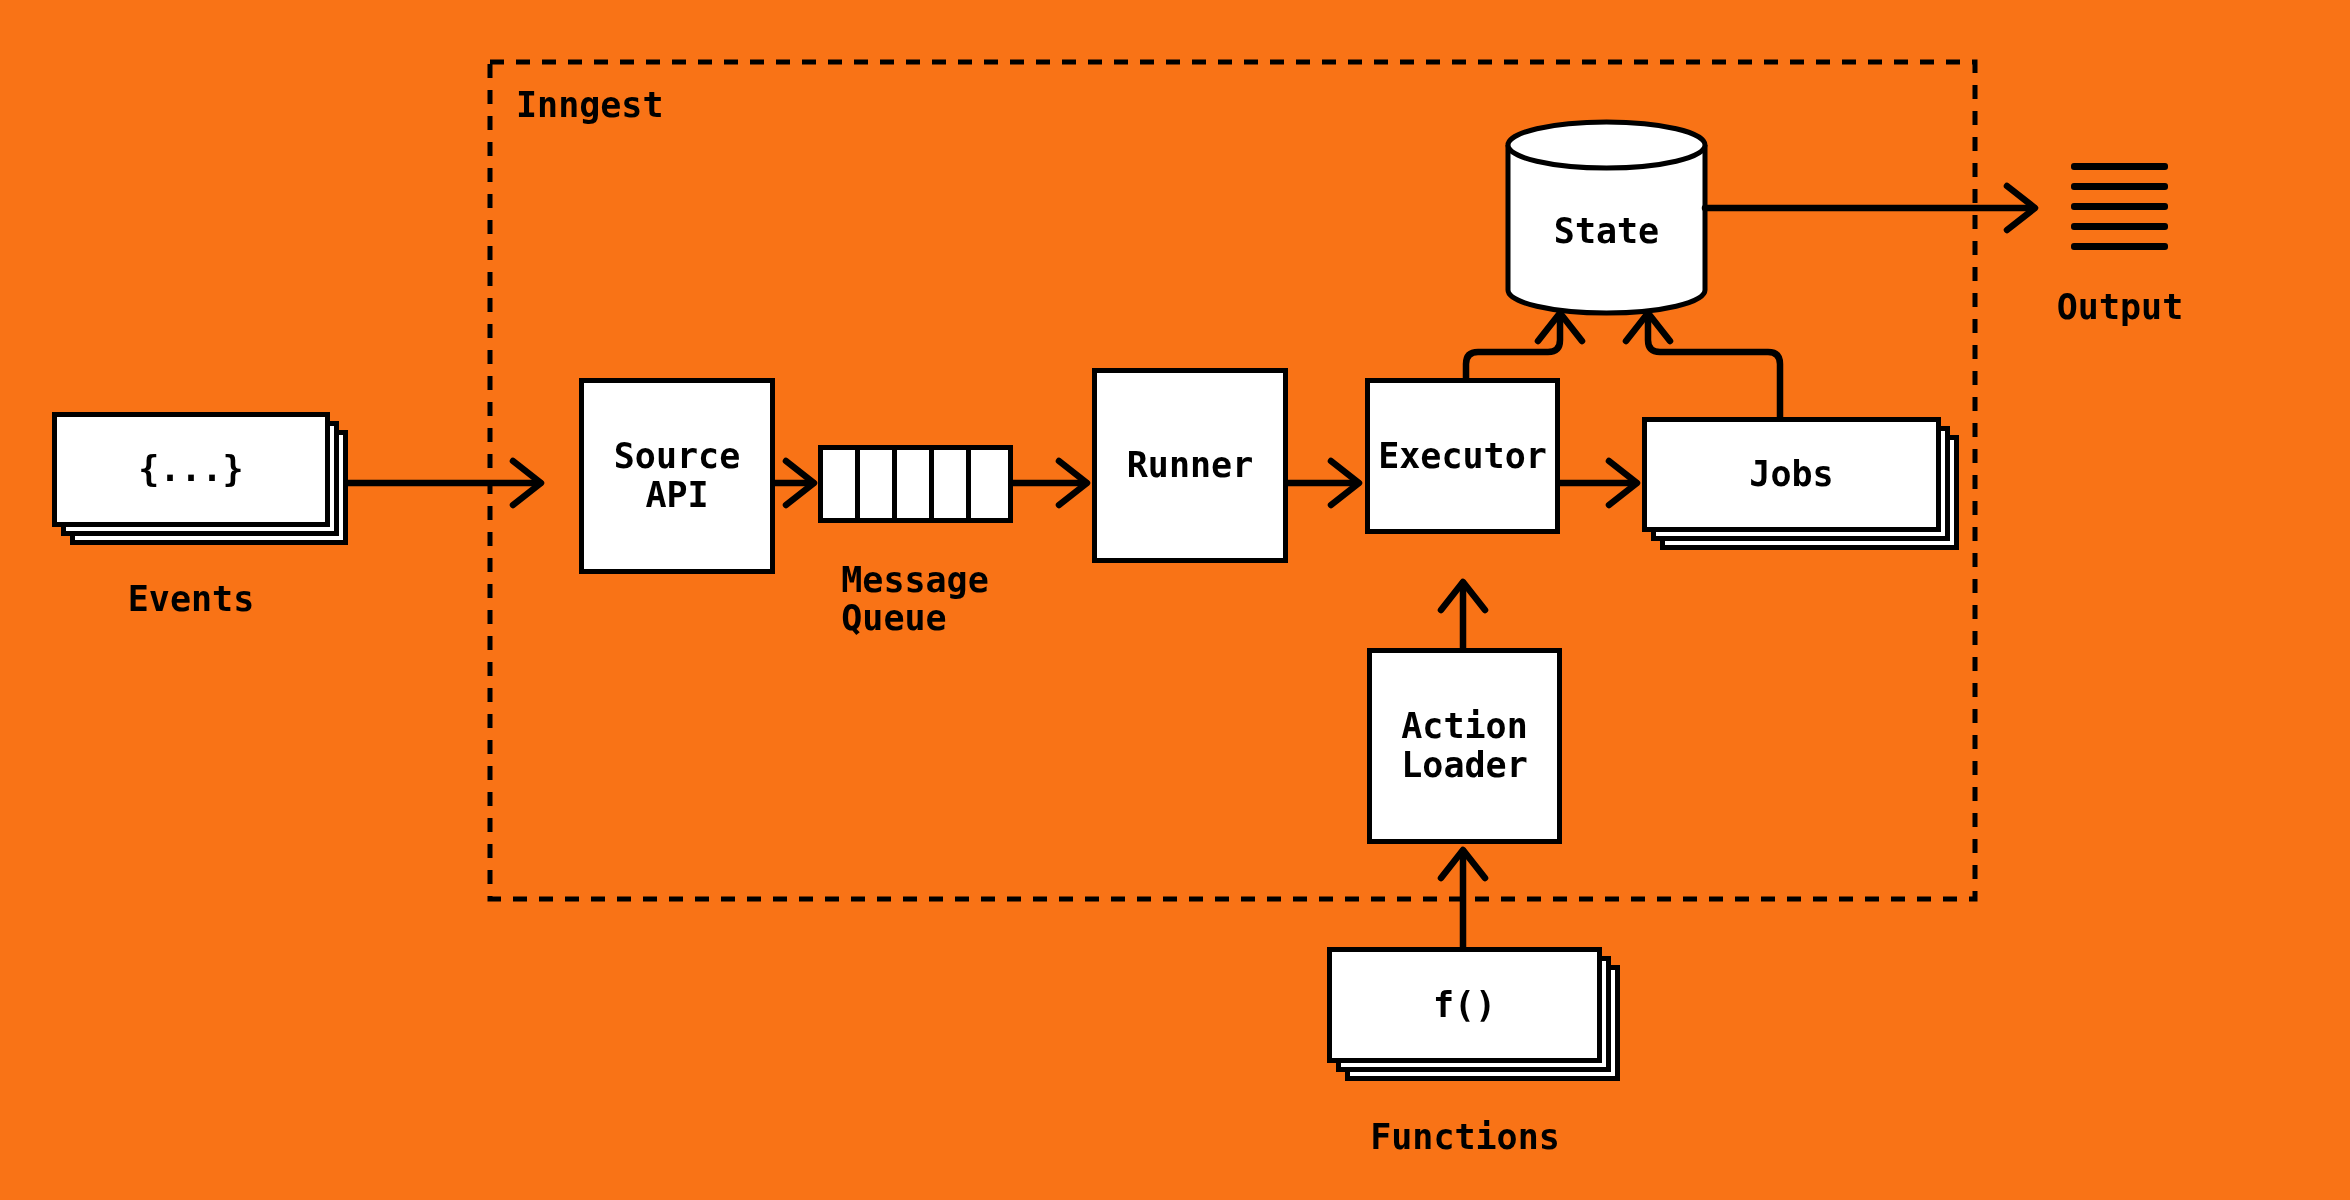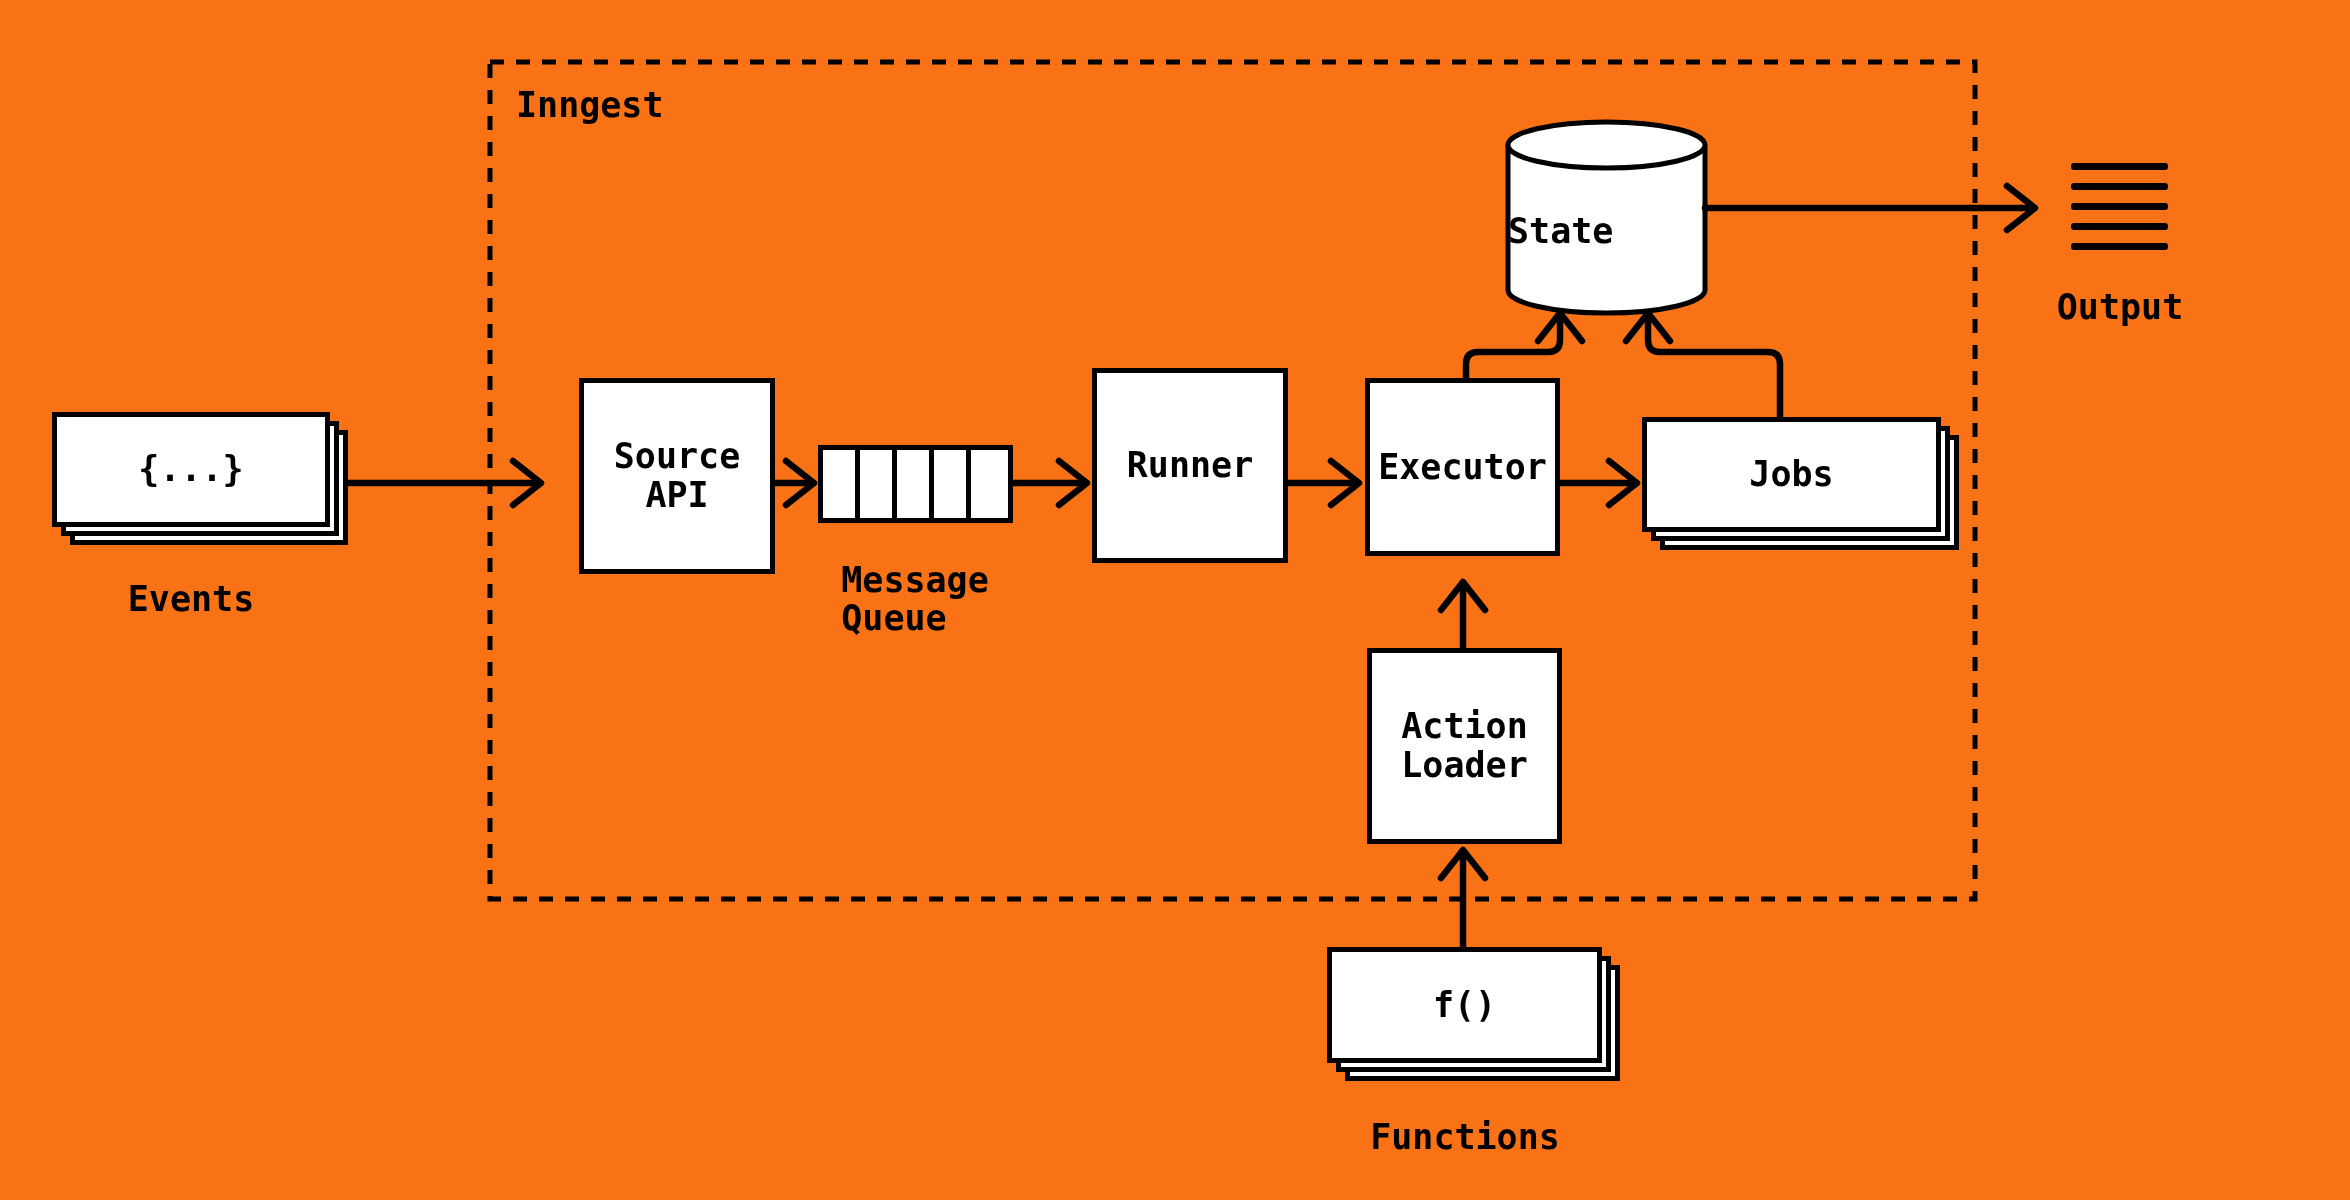--- a/index.html
+++ b/index.html
@@ -83,20 +83,21 @@
     grid-template-columns: repeat(5, 1fr);
   }
   .queue .cell {
     border-right: 5px solid #000000;
   }
   .queue .cell:last-child {
     border-right: none;
   }
   .state-label {
     position: absolute;
+    text-align: center;
     font-weight: bold;
     font-size: 35px;
     line-height: 35px;
   }
   .output-icon {
     position: absolute;
     display: flex;
     flex-direction: column;
     justify-content: space-between;
   }
@@ -194,21 +195,21 @@
     <div class="cell"></div>
     <div class="cell"></div>
     <div class="cell"></div>
     <div class="cell"></div>
   </div>
   <div class="caption" style="left:915px; top:561px;">Message
 Queue</div>
 
   <div class="node-box" style="left:1092px; top:368px; width:196px; height:195px;">Runner</div>
 
-  <div class="node-box" style="left:1365px; top:378px; width:195px; height:178px;">Executor</div>
+  <div class="node-box" style="left:1365px; top:378px; width:195px; height:156px;">Executor</div>
 
   <div class="stack" style="left:1642px; top:417px; width:275px; height:115px;padding-left:24px;">
     <div class="layer l3"></div>
     <div class="layer l2"></div>
     <div class="layer main">
       <span>Jobs</span>
     </div>
   </div>
 
   <div class="state-label" style="left:1508px; top:214px; width:197px;">State</div>

